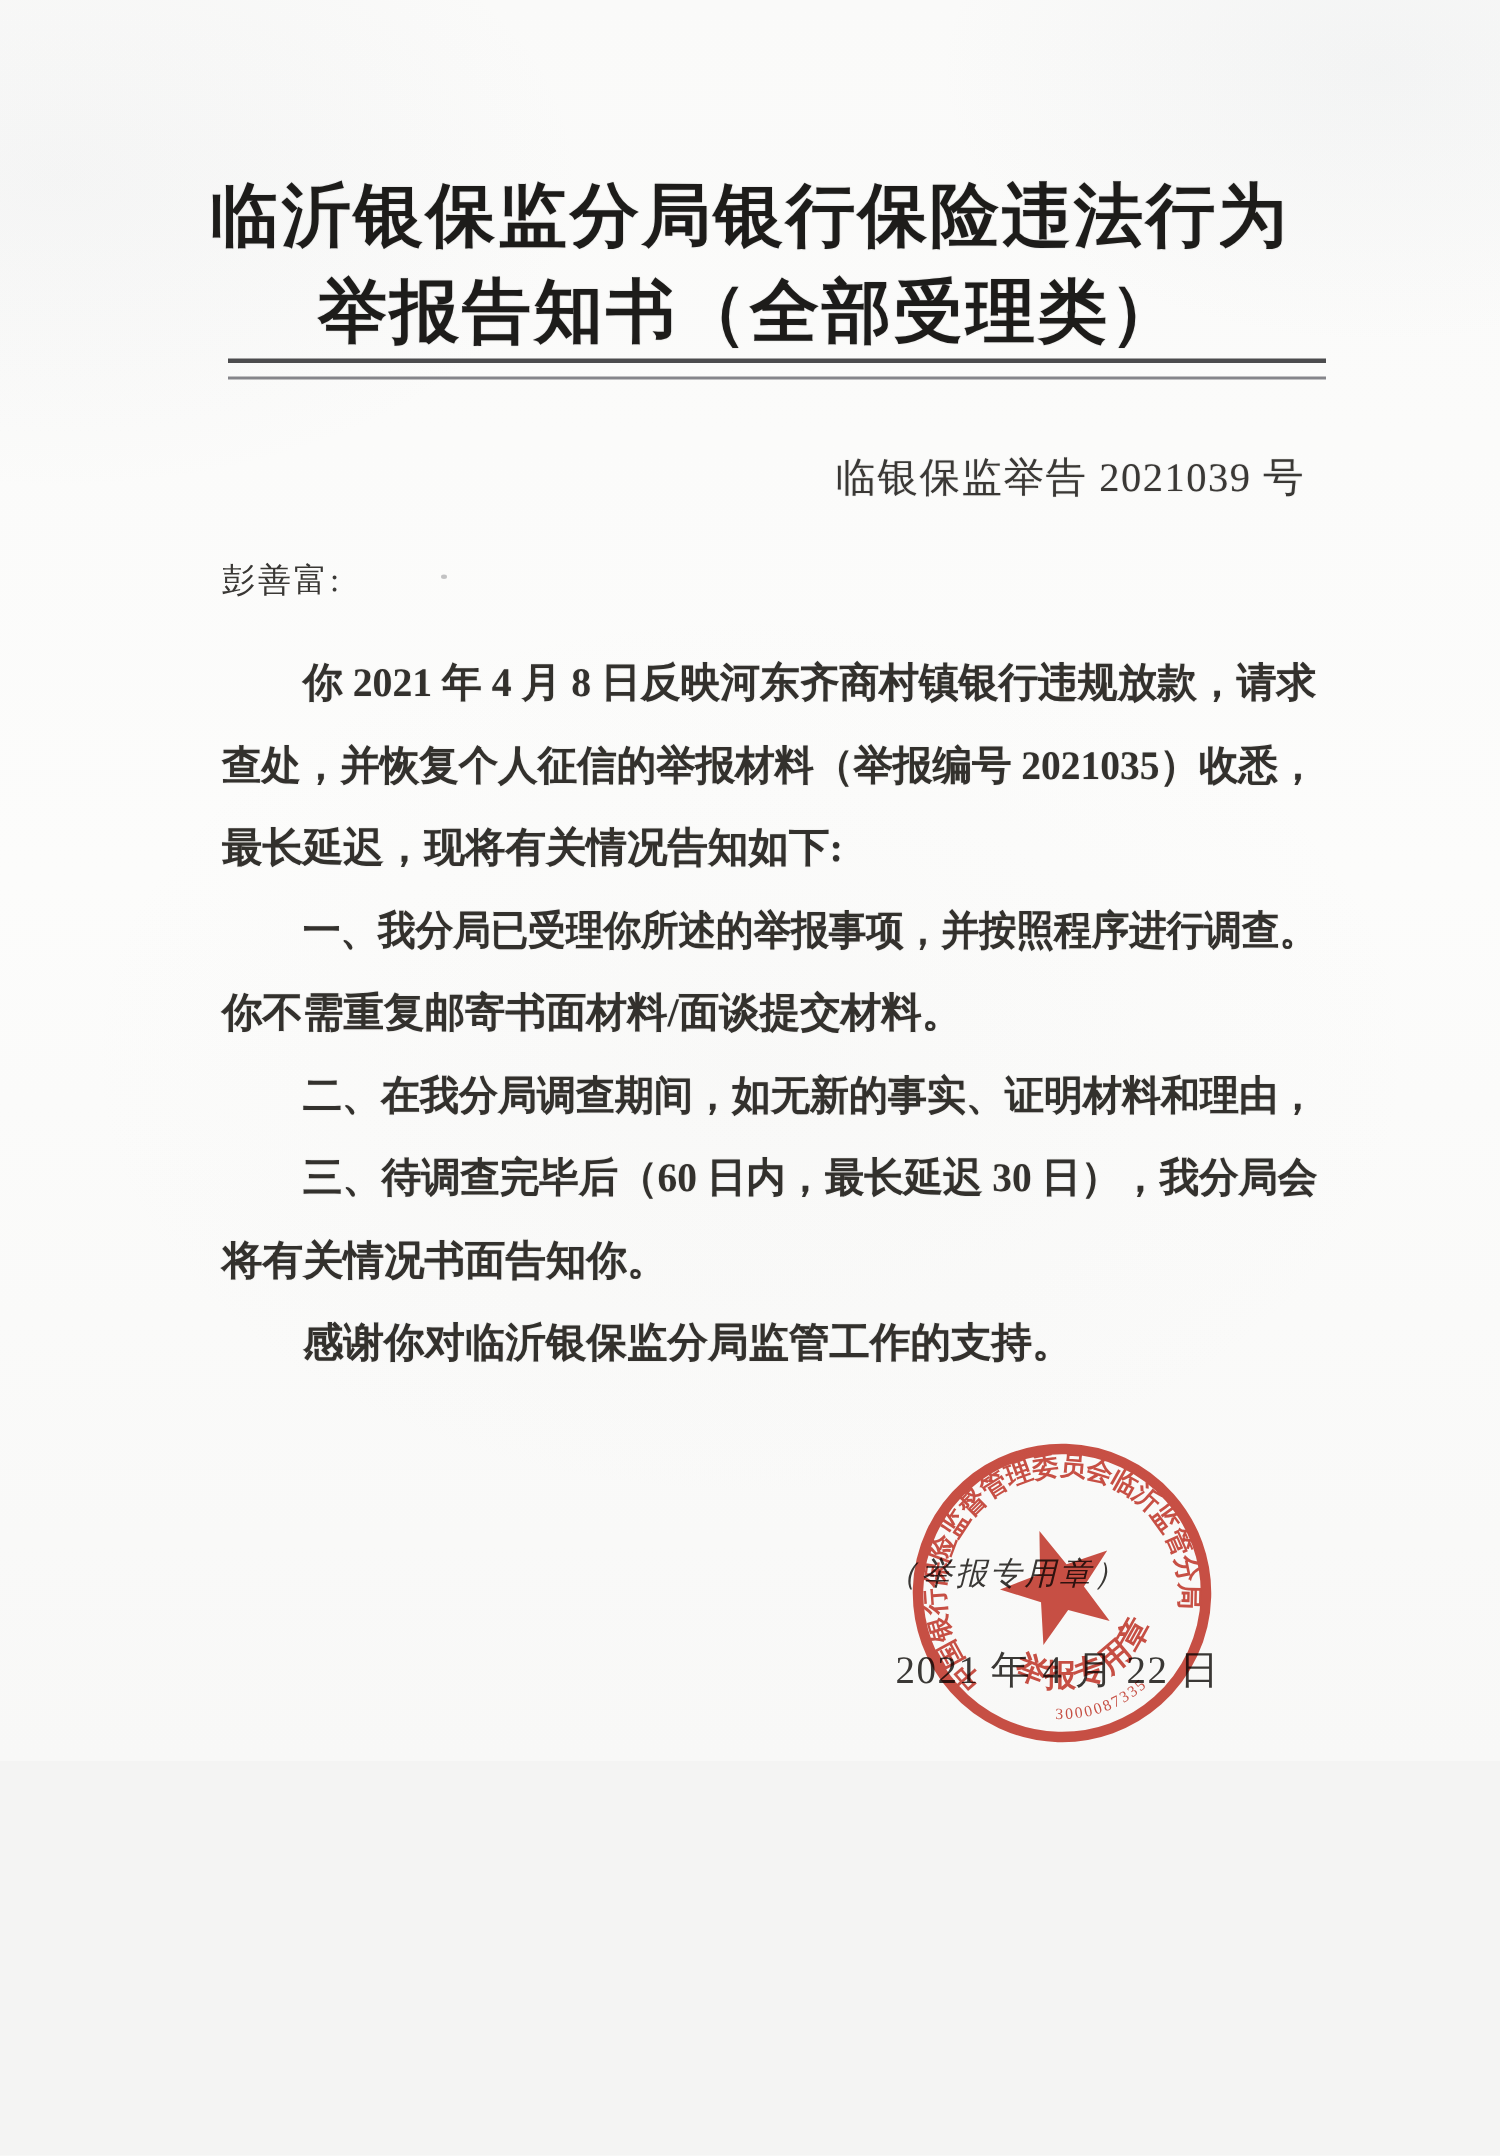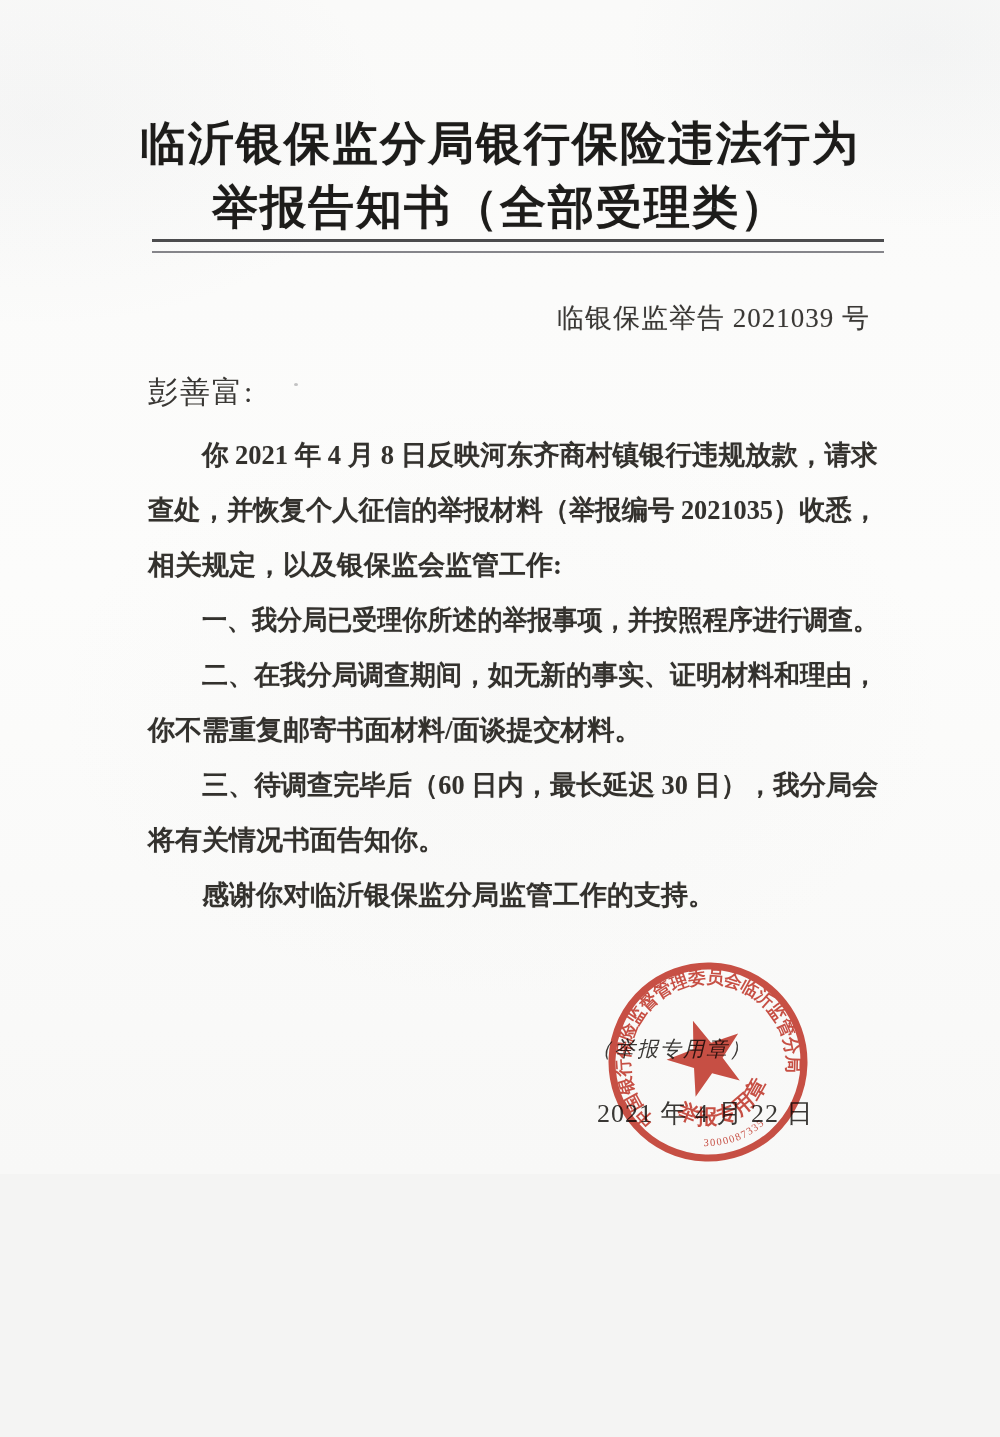--- a/index.html
+++ b/index.html
@@ -28,21 +28,21 @@
   .rule.thick{top:239px;height:3px;background:#4c4c4e;}
   .rule.thin{top:251px;height:2px;background:#85858a;}
   .docnum{
     position:absolute;top:272px;right:130px;
     font-size:27px;letter-spacing:1px;color:#3a3835;
     text-shadow:0 0 1px rgba(20,20,20,.2);
     margin-top:28px;
   }
   .addressee{
     position:absolute;left:148px;top:372px;
-    font-size:30px;color:#3a3835;letter-spacing:2px;
+    font-size:22px;color:#3a3835;letter-spacing:2px;
   }
   .body{
     position:absolute;left:148px;top:428px;width:730px;
     font-size:27px;color:#33312d;
     text-shadow:0 0 1px rgba(20,20,20,.18);
     font-weight:bold;
   }
   .line{height:55px;line-height:55px;white-space:nowrap;}
   .line.ind{padding-left:54px;}
   .txt{display:inline-block;white-space:nowrap;transform-origin:left center;}
@@ -77,28 +77,28 @@
 
   <div class="docnum">临银保监举告 2021039 号</div>
 
   <div class="addressee">彭善富:</div>
   <div class="speck"></div>
 
   <div class="body" id="body-paragraphs">
       <div>
         <div class="line ind"><span class="txt" style="transform: scaleX(0.981132);">你 2021 年 4 月 8 日反映河东齐商村镇银行违规放款，请求</span></div>
         <div class="line"><span class="txt" style="transform: scaleX(0.974633);">查处，并恢复个人征信的举报材料（举报编号 2021035）收悉，</span></div>
-        <div class="line"><span class="txt">相关规定，以及银保监会监管工作:</span></div>
+        <div class="line"><span class="txt">最长延迟，现将有关情况告知如下:</span></div>
       </div>
       <div>
         <div class="line ind"><span class="txt" style="transform: scaleX(0.927298);">一、我分局已受理你所述的举报事项，并按照程序进行调查。</span></div>
       </div>
       <div>
+        <div class="line"><span class="txt">你不需重复邮寄书面材料/面谈提交材料。</span></div>
         <div class="line ind"><span class="txt" style="transform: scaleX(0.962963);">二、在我分局调查期间，如无新的事实、证明材料和理由，</span></div>
-        <div class="line"><span class="txt">你不需重复邮寄书面材料/面谈提交材料。</span></div>
       </div>
       <div>
         <div class="line ind"><span class="txt" style="transform: scaleX(0.972662);">三、待调查完毕后（60 日内，最长延迟 30 日），我分局会</span></div>
         <div class="line"><span class="txt">将有关情况书面告知你。</span></div>
       </div>
       <div>
         <div class="line ind"><span class="txt">感谢你对临沂银保监分局监管工作的支持。</span></div>
       </div>
     </div>
 

